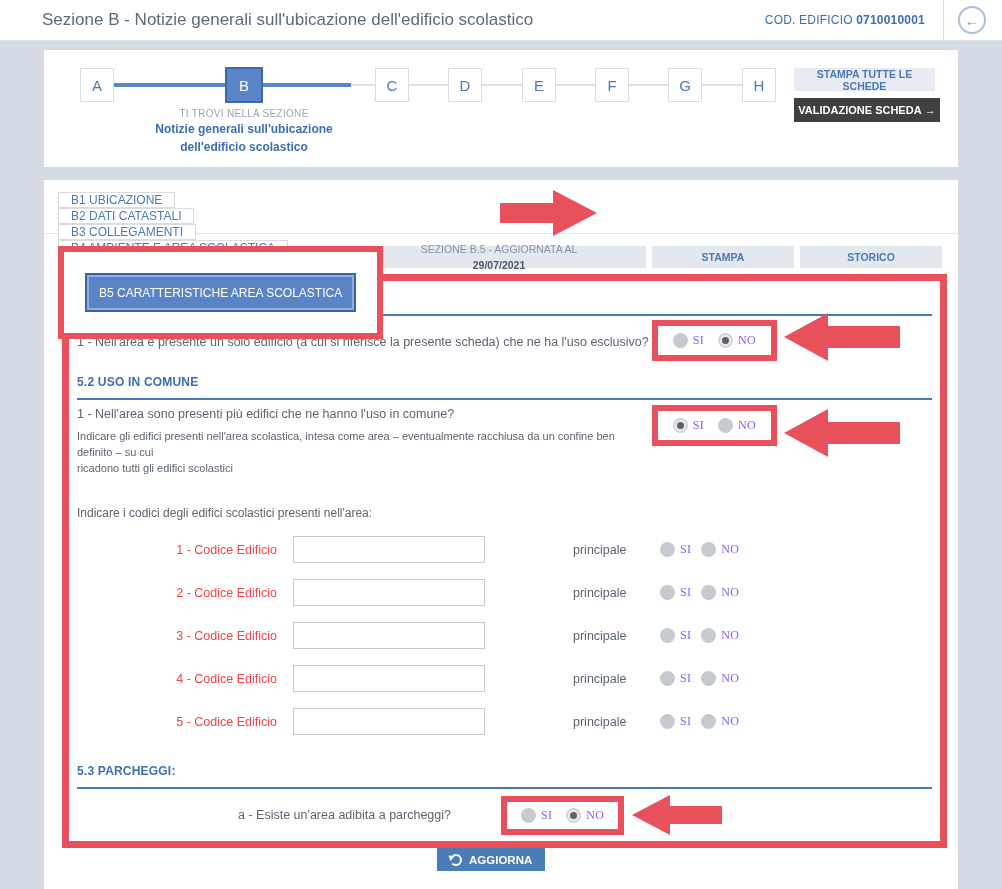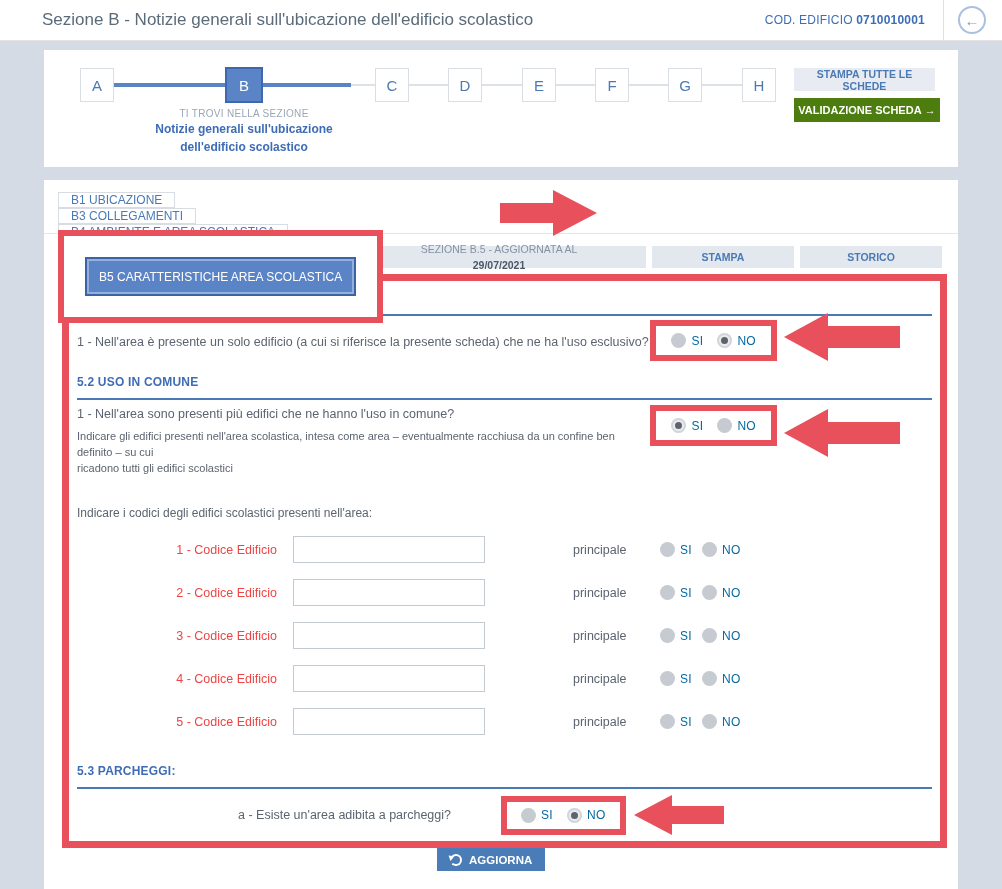--- a/index.html
+++ b/index.html
@@ -30,21 +30,21 @@
           color:#4a7ab5; font-size:15px; display:flex; align-items:center; justify-content:center; cursor:pointer; }
   .step.active { width:38px; height:36px; top:17px; background:#5b84c6; border:2px solid #3d68b0; color:#fff; }
   .youhere { position:absolute; left:60px; top:58px; width:280px; text-align:center;
              font-size:10px; color:#9aa7b5; letter-spacing:.3px; }
   .cursec { position:absolute; left:60px; width:280px; text-align:center;
             font-size:12px; font-weight:bold; color:#3e6db5; }
   .cursec.l1 { top:72px; } .cursec.l2 { top:90px; }
   .btn-printall { position:absolute; right:23px; top:18px; width:141px; height:23px; background:#e8ecf2;
                   border:none; color:#4a7ab5; font-weight:bold; font-size:10.5px; cursor:pointer;
                   font-family:inherit; }
-  .btn-validate { position:absolute; right:18px; top:48px; width:146px; height:24px; background:#4d7c0f;
+  .btn-validate { position:absolute; right:18px; top:48px; width:146px; height:24px; background:#404040;
                   border:none; color:#fff; font-weight:bold; font-size:11px; cursor:pointer;
                   font-family:inherit; }
 
   
   .tabs-row { position:relative; display:flex; align-items:flex-start; gap:0; padding:12px 0 0 14px; height:60px;flex-direction:column; }
   .tabs-underline { position:absolute; left:0; right:0; top:53px; height:1px; background:#e2e6ea; }
   .tab { height:37px; background:#fff; border:1px solid #d8dde3; color:#4a7ab5; font-size:12px;
          padding:0 12px; display:flex; align-items:center; white-space:nowrap; cursor:pointer;
          font-family:inherit; position:relative; z-index:1; }
   .tab-ring { border:6px solid #e8515c; padding:21px; margin-top:-10px; background:#fff; position:relative; z-index:3; }
@@ -71,21 +71,21 @@
   .q-note { font-size:11px; color:#5b6470; margin-top:7px; line-height:16px; }
 
   .radio-ring { border:6px solid #e8515c; background:#fff; padding:7px 15px; display:flex;
                 align-items:center; gap:14px; margin-right:155px; }
   .radio-group { display:flex; align-items:center; gap:5px; }
   .radio { width:15px; height:15px; border-radius:50%; background:#c6cad1; display:inline-block;
            cursor:pointer; position:relative; flex:none; }
   .radio.checked { background:#e9ebee; box-shadow:inset 0 0 0 2px #d2d5da; }
   .radio.checked::after { content:""; position:absolute; left:4px; top:4px; width:7px; height:7px;
                           border-radius:50%; background:#5d626b; }
-  .radio-label { font-size:12px; color:#0369a1; letter-spacing:.3px; }
+  .radio-label { font-size:12px; color:#8b5cf6; letter-spacing:.3px;font-family:Liberation Serif, serif; }
 
   .codes-intro { font-size:12px; color:#5b6470; margin-top:30px; }
   .cod-row { display:flex; align-items:center; margin-top:16px; height:27px; }
   .cod-row .lbl { width:200px; text-align:right; font-size:12.5px; color:#ef4444; }
   .cod-row input { width:192px; height:27px; border:1px solid #c3cad2; margin-left:16px;
                    font-family:inherit; font-size:13px; padding:0 6px; background:#fff; }
   .cod-row .princ { font-size:12.5px; color:#5b6470; margin-left:88px; width:62px; }
   .cod-row .radio-group { margin-left:25px; }
   .cod-row .radio-group + .radio-group { margin-left:10px; }
 
@@ -147,20 +147,21 @@
   <div class="cursec l2">dell'edificio scolastico</div>
   <button class="btn-printall">STAMPA TUTTE LE SCHEDE</button>
   <button class="btn-validate"><span>VALIDAZIONE SCHEDA</span>&nbsp;<span>→</span></button>
 </div>
 
 <div class="main-panel">
 
   <div class="tabs-row">
     <div class="tabs-underline"></div>
     <button class="tab">B1 UBICAZIONE</button>
+    <button class="tab">B2 DATI CATASTALI</button>
     <button class="tab">B3 COLLEGAMENTI</button>
     <button class="tab">B4 AMBIENTE E AREA SCOLASTICA</button>
     <span class="tab-ring">
       <button class="tab active">B5 CARATTERISTICHE AREA SCOLASTICA</button>
     </span>
     <div class="arrow arrow-right arrow-tab">
       <span class="tail"></span>
         <span class="head"></span>
     </div>
   </div>

